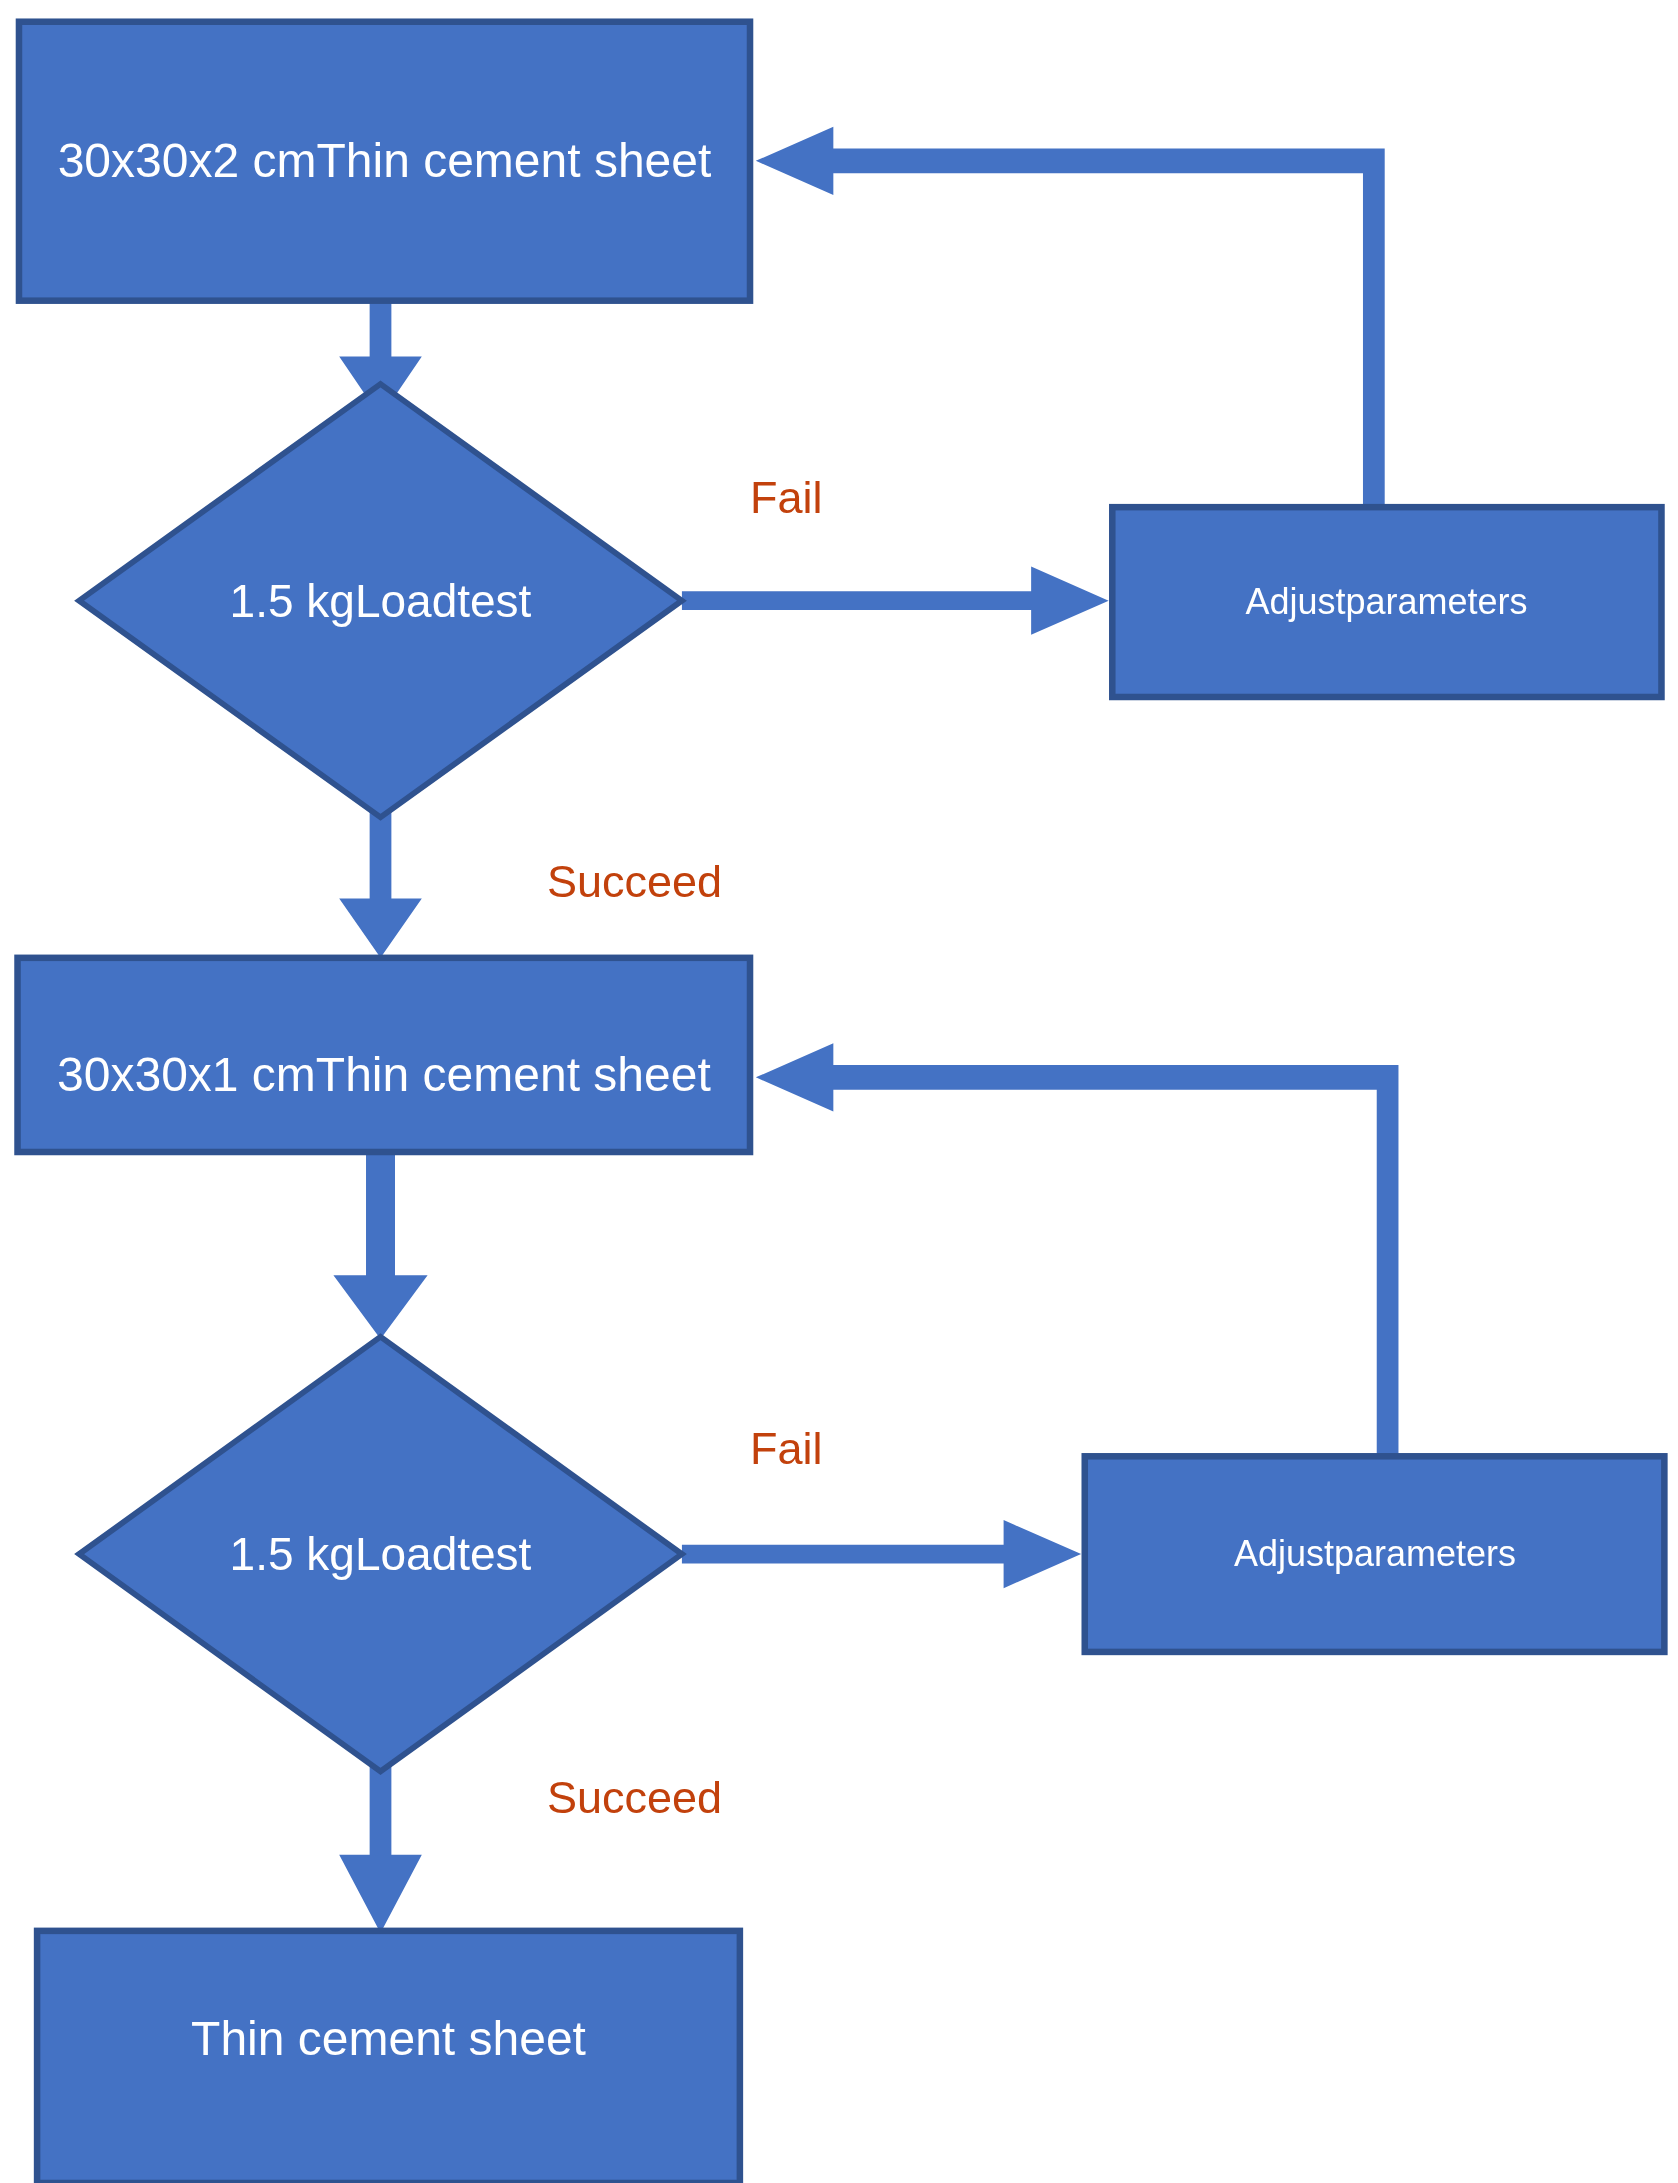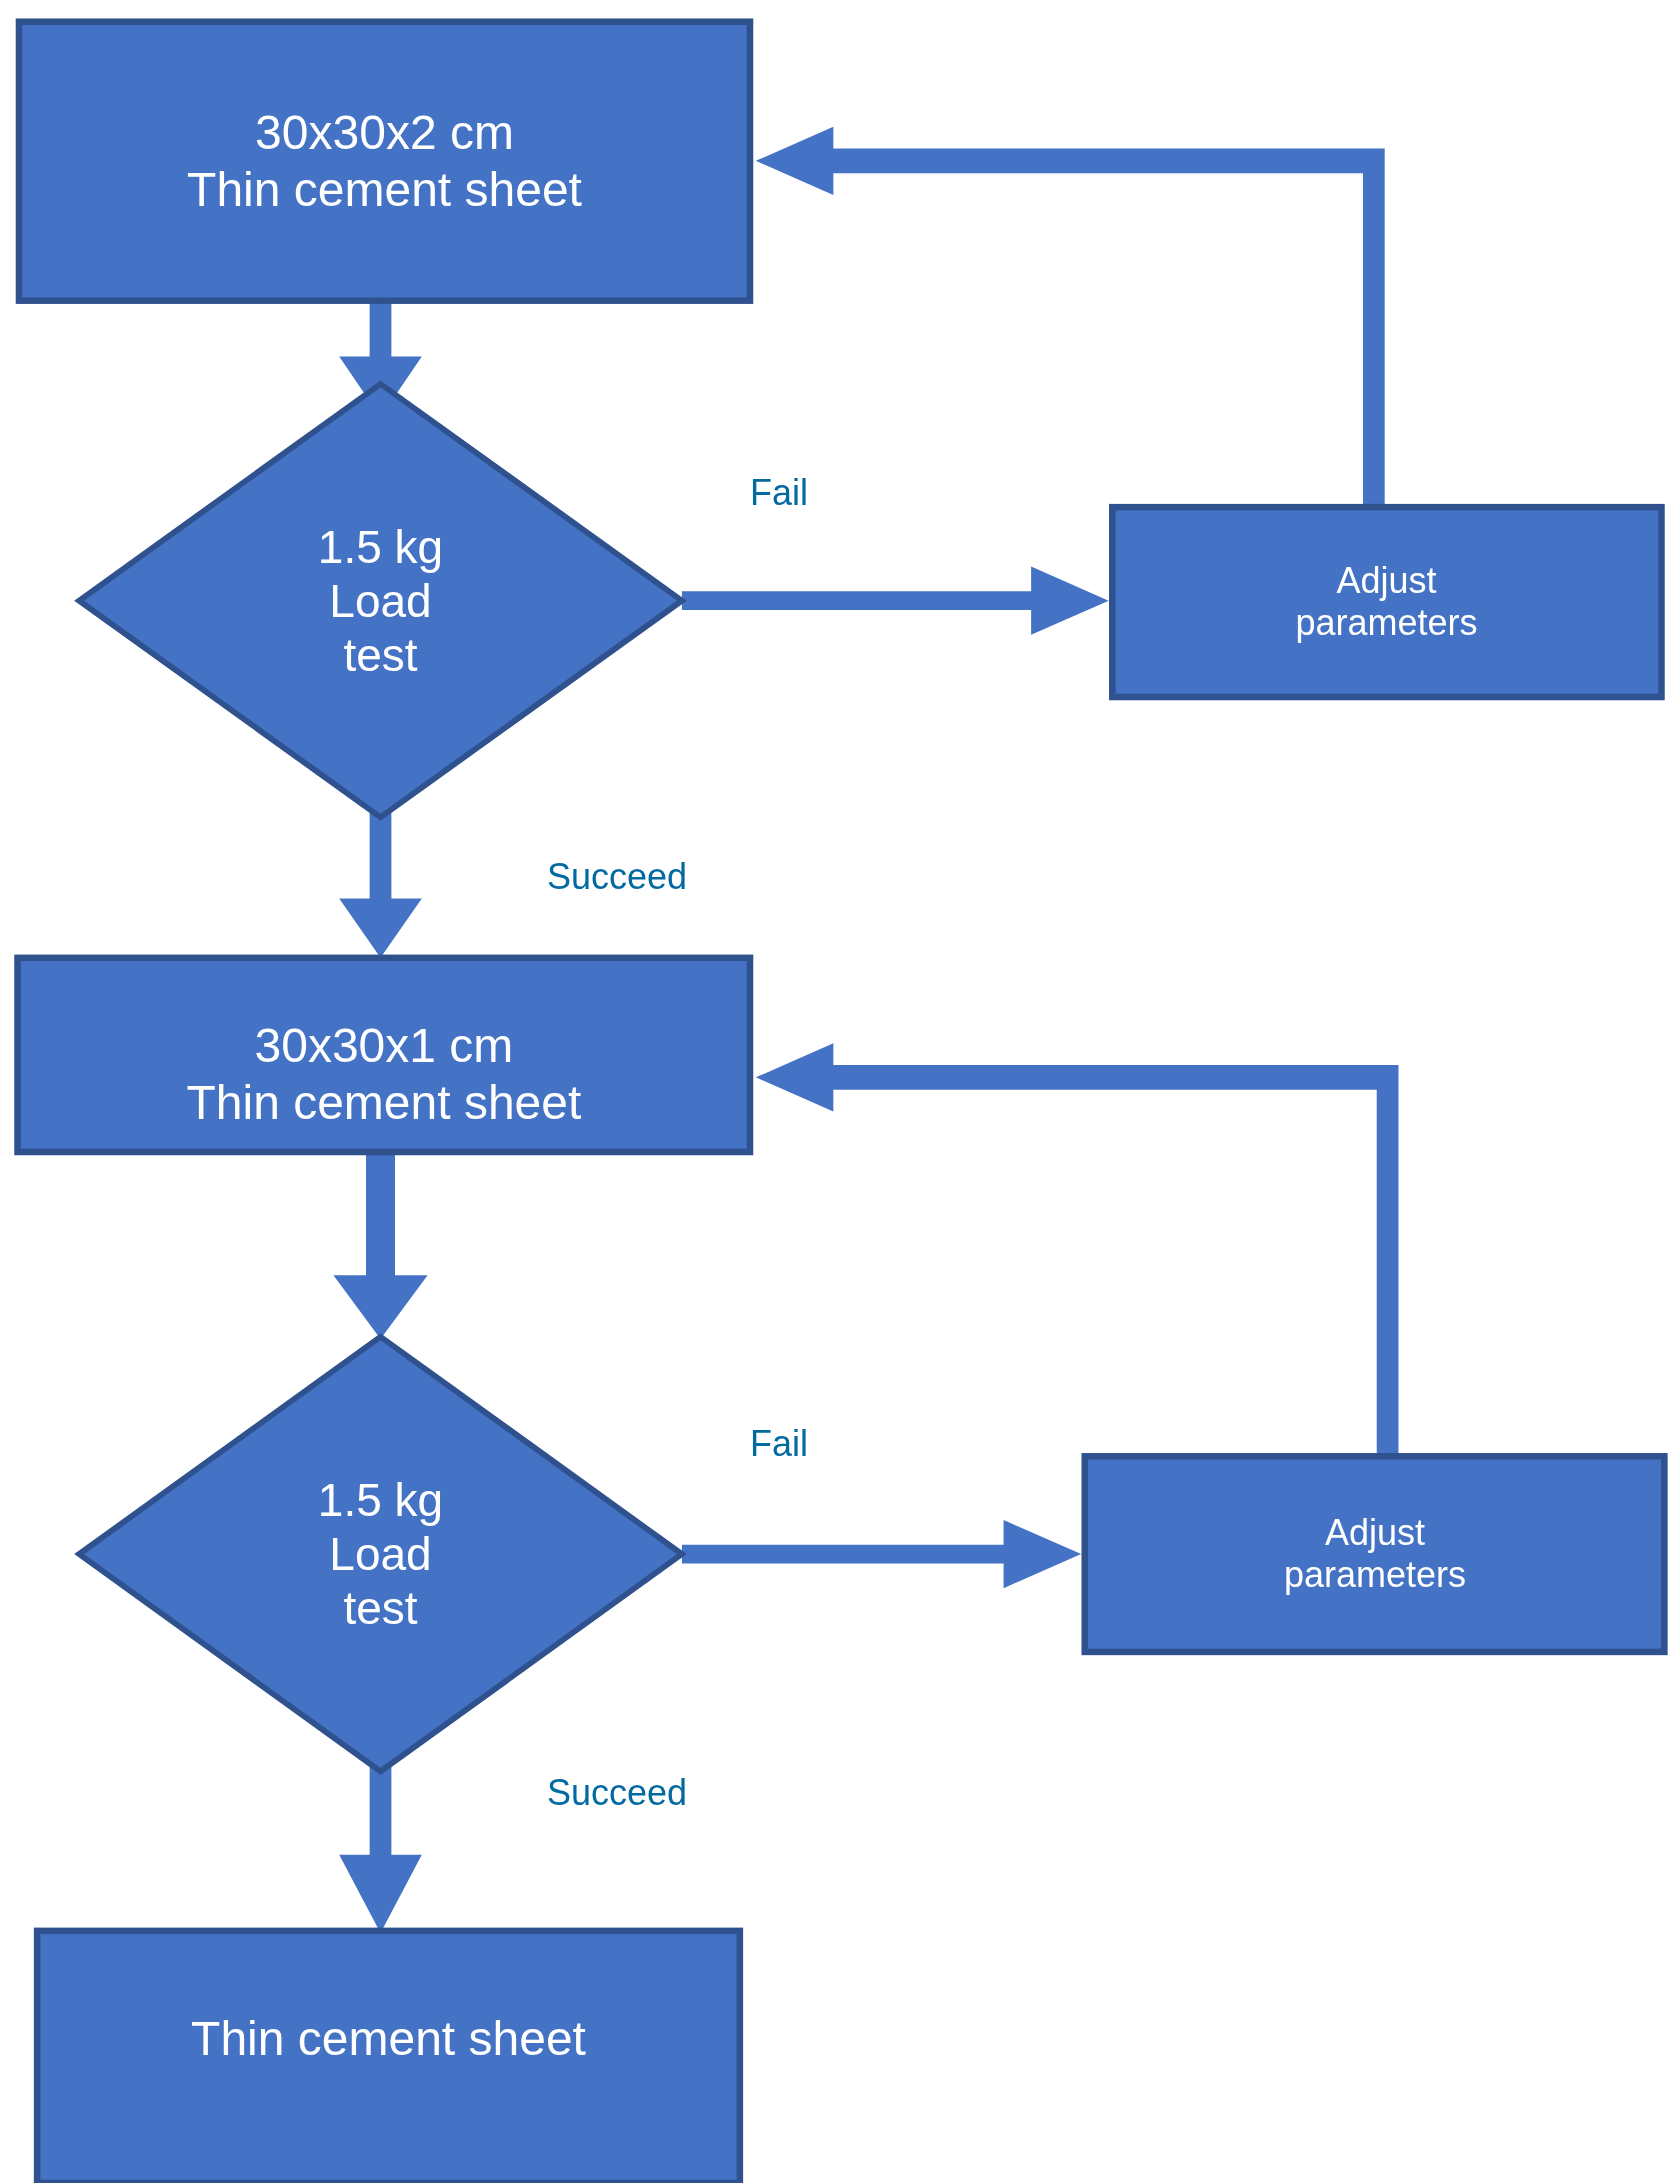--- a/index.html
+++ b/index.html
@@ -18,35 +18,35 @@
   svg.flow {
     position: absolute;
     left: 0;
     top: 0;
     width: 1679px;
     height: 2183px;
   }
   .node-label {
     position: absolute;
     display: flex;
-    flex-direction: column;
+    flex-direction: row;
     align-items: center;
     justify-content: center;
     color: #ffffff;
     font-family: "Liberation Sans", sans-serif;
     text-align: center;
     pointer-events: none;
     line-height: 1.18;
   }
   .node-label span { display: block; white-space: nowrap; }
   .edge-label {
     position: absolute;
-    color: #0369a1;
+    color: #c2410c;
     font-family: "Liberation Sans", sans-serif;
-    font-size: 36px;
+    font-size: 45px;
     line-height: 1;
     white-space: nowrap;
   }
   .box-text { font-size: 48px; }
   .diamond-text { font-size: 46px; }
   .adjust-text { font-size: 36px; }
 </style>
 </head>
 <body>
 

